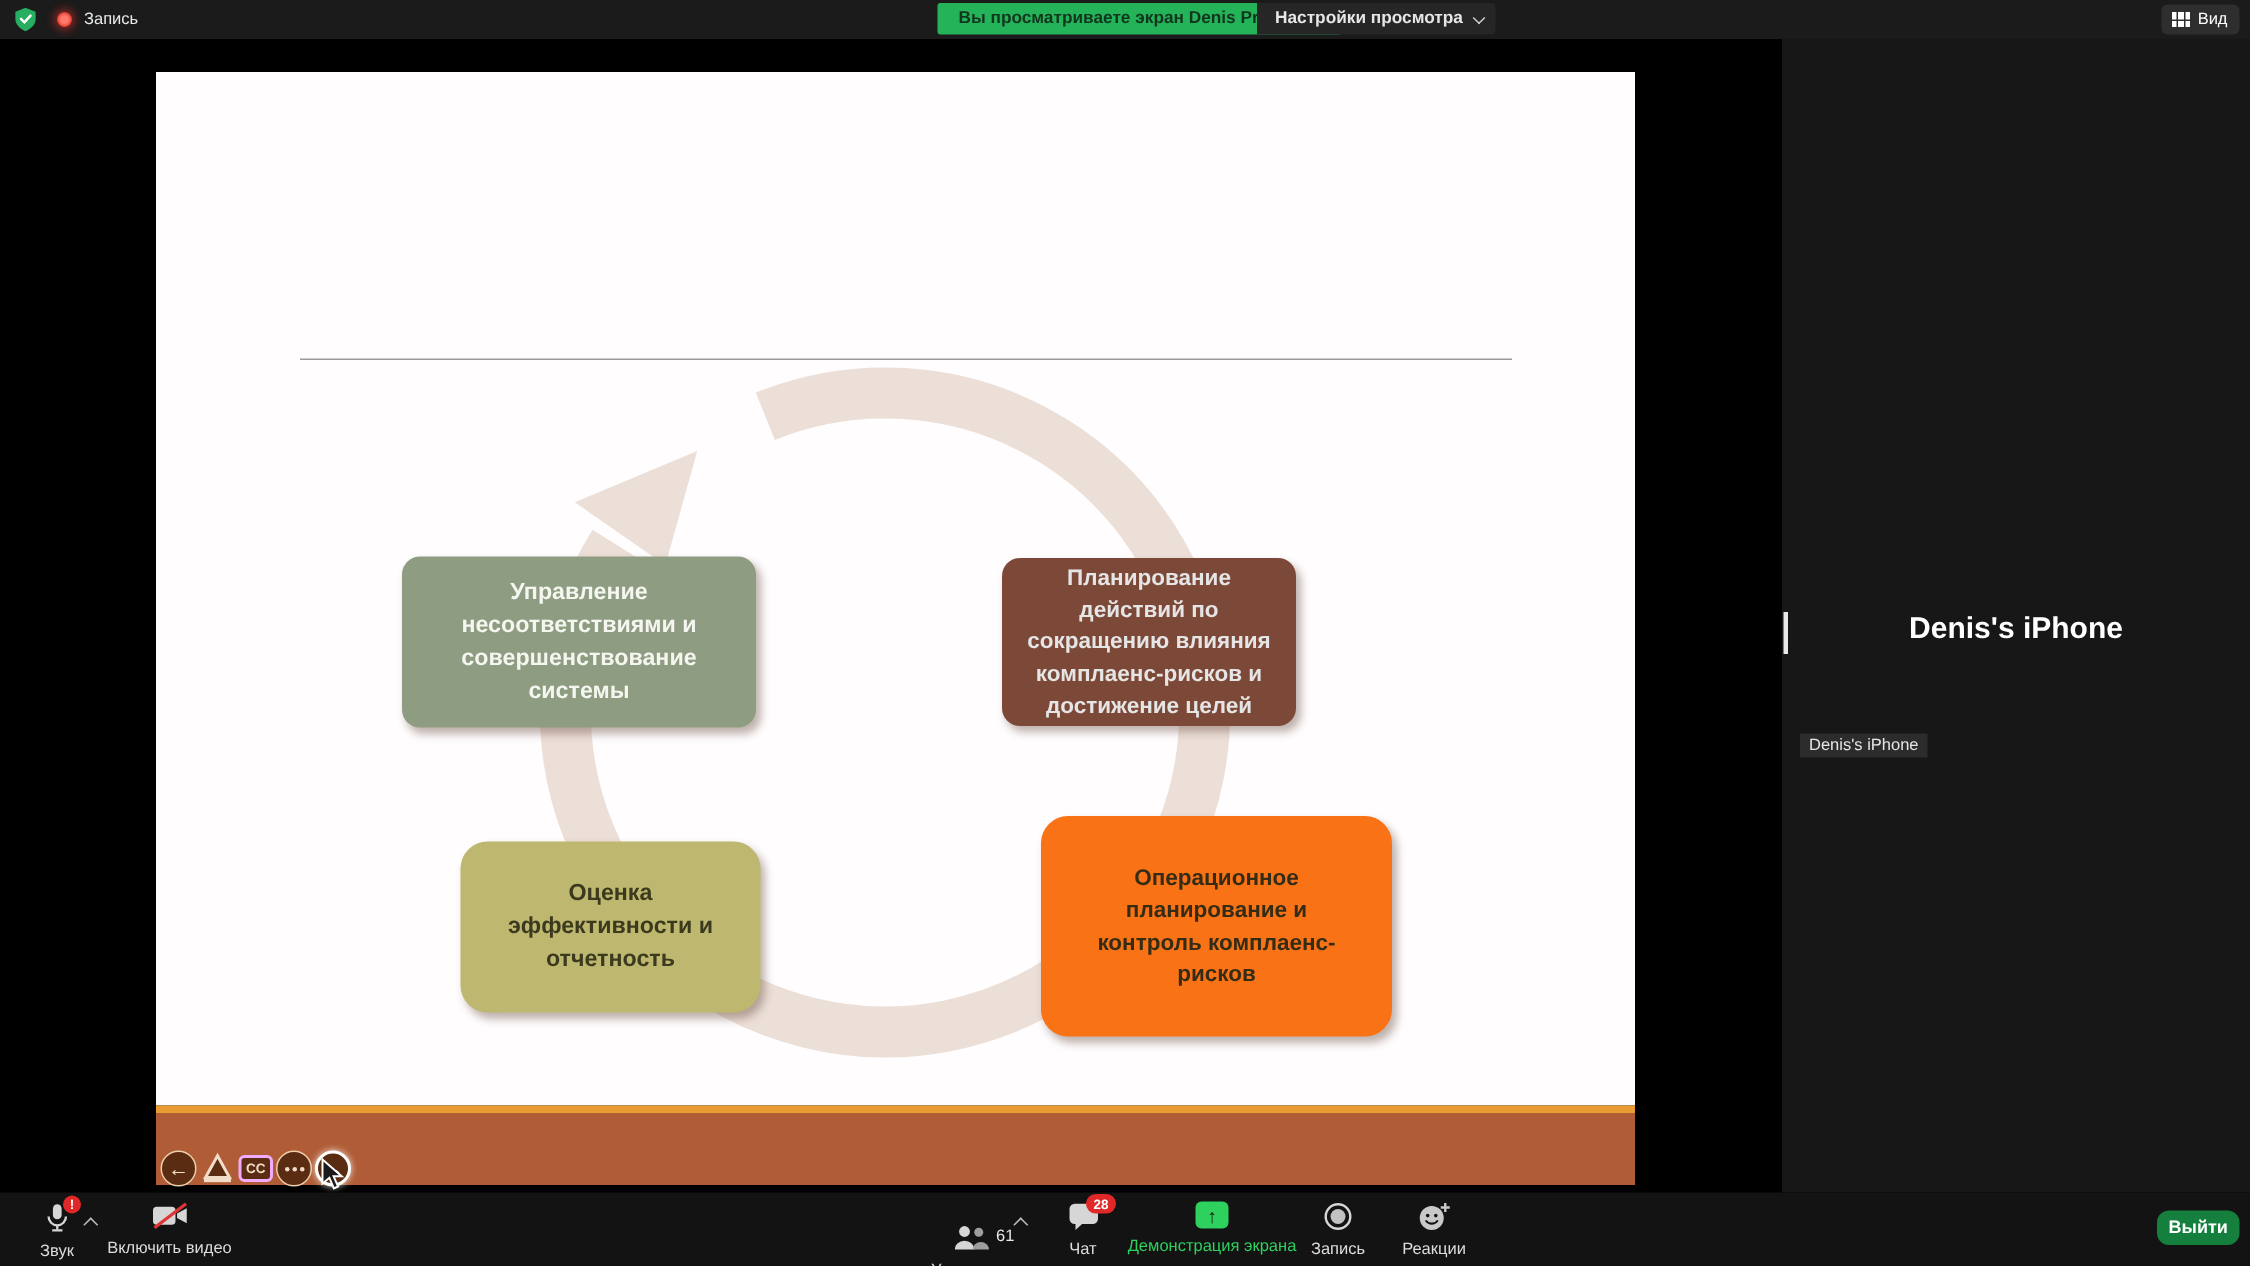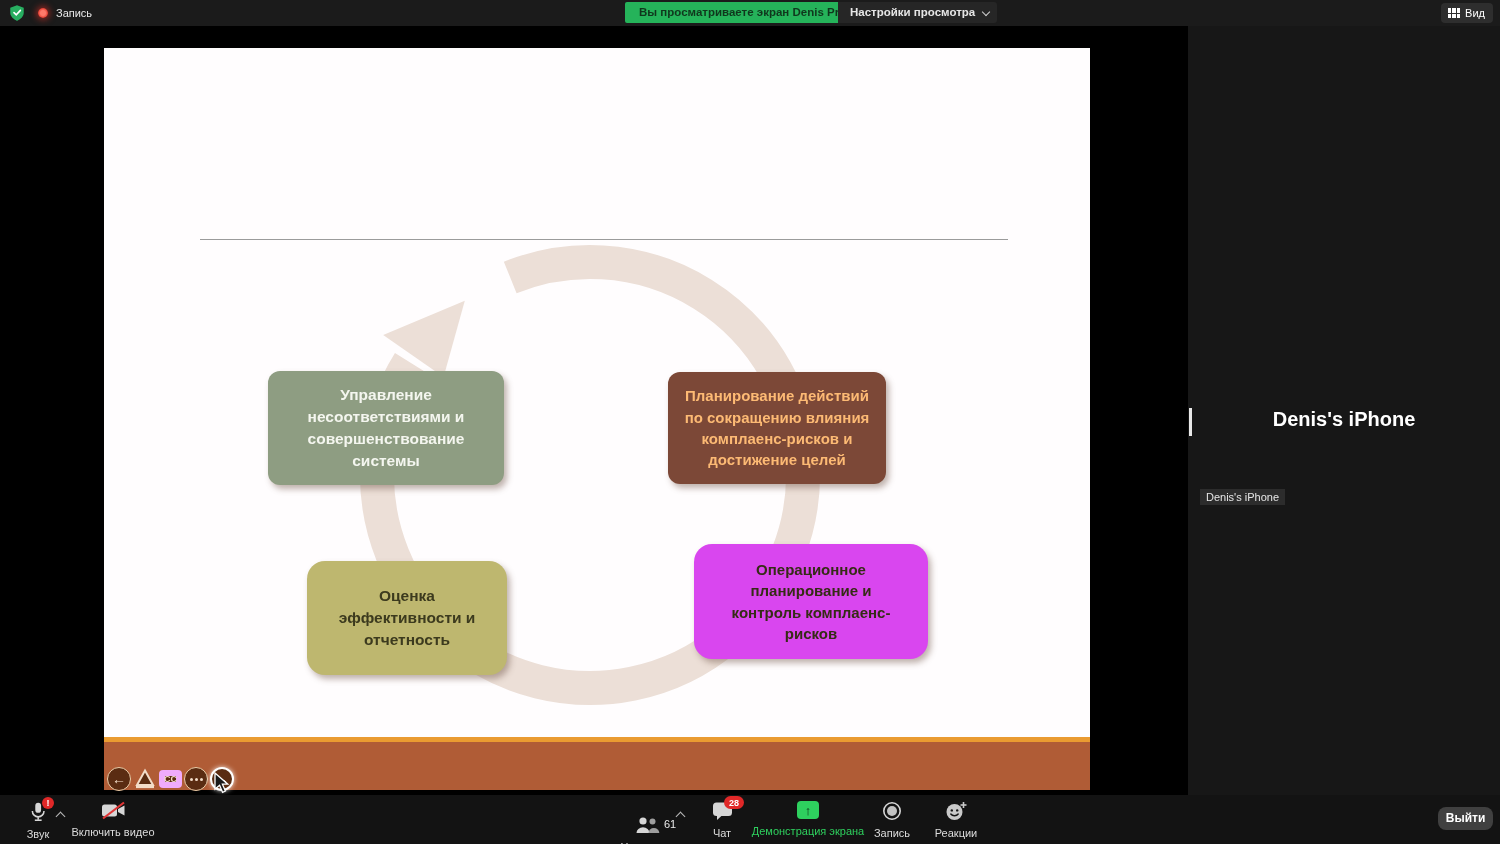--- a/index.html
+++ b/index.html
@@ -36,35 +36,35 @@
 
   .slide-title { position:absolute; left:98px; top:112px; font-size:50px; color:#e23327; letter-spacing:1px; }
   .title-rule { position:absolute; left:96px; top:191px; width:808px; height:1px; background:#9b9b9b; }
 
   .ring-svg { position:absolute; left:0; top:0; }
 
   .cycle-box { position:absolute; display:flex; align-items:center; justify-content:center; text-align:center;
                font-weight:700; line-height:1.42; box-shadow:3px 4px 6px rgba(110,85,70,.45); }
   .box-top          { left:364px; top:178px; width:234px; height:116px; border-radius:18px;
                       background:linear-gradient(#c8602f,#b34c25); color:#fff; font-size:15.5px; padding:0 26px; }
-  .box-right        { left:564px; top:324px; width:218px; height:112px; border-radius:12px;
-                      background:#7c4837; color:#fdba74; font-size:15px; padding:0 8px; }
-  .box-bottom-right { left:590px; top:496px; width:234px; height:115px; border-radius:18px;
-                      background:#d946ef; color:#352c15; font-size:15px; padding:0 24px; }
+  .box-right        { left:564px; top:324px; width:196px; height:112px; border-radius:12px;
+                      background:#7c4837; color:#e5e5e5; font-size:15px; padding:0 8px; }
+  .box-bottom-right { left:590px; top:496px; width:234px; height:147px; border-radius:18px;
+                      background:#f97316; color:#352c15; font-size:15px; padding:0 24px; }
   .box-bottom-left  { left:203px; top:513px; width:200px; height:114px; border-radius:18px;
                       background:#beb76f; color:#3c3a1e; font-size:15.5px; padding:4px 18px; }
   .box-left         { left:164px; top:323px; width:236px; height:114px; border-radius:12px;
                       background:#8e9d82; color:#f4f6ef; font-size:15.5px; padding:0 22px;align-items:center; }
 
   
   .slide-nav { position:absolute; left:3px; top:719px; display:flex; gap:2px; align-items:center; }
   .nav-circle { width:24px; height:24px; border-radius:50%; background:#5a2c12; border:1.5px solid #ecceaa;
                 color:#f2dcc8; font-size:14px; font-weight:700; display:flex; align-items:center; justify-content:center; }
   .nav-circle.next { border:2px solid #ffffff; color:#fff; box-shadow:0 0 5px rgba(255,255,255,.85); }
-  .nav-cc { width:23px; height:18px; border-radius:4px; border:6px solid #f0abfc; background:#5a2c12;
+  .nav-cc { width:23px; height:18px; border-radius:4px; border:2px solid #f0abfc; background:#5a2c12;
             color:#f2dcc8; font-size:9px; font-weight:800; display:flex; align-items:center; justify-content:center; }
   .dots { display:flex; gap:2px; }
   .dots i { width:3px; height:3px; border-radius:50%; background:#f2dcc8; }
 
   
   .right-panel { position:absolute; left:1188px; top:26px; width:312px; height:769px; background:#171717; }
   .big-name { position:absolute; left:0; top:382px; width:312px; text-align:center;
               color:#fff; font-size:20px; font-weight:700; }
   .scroll-thumb { position:absolute; left:1px; top:382px; width:3px; height:28px; background:#e8e8e8; }
   .name-tag { position:absolute; left:12px; top:463px; background:#2c2c2c; color:#e6e6e6;
@@ -74,21 +74,21 @@
   .toolbar { position:absolute; left:0; top:795px; width:1500px; height:49px; background:#131313; }
   .tb-item { position:absolute; display:flex; flex-direction:column; align-items:center; color:#dcdcdc; }
   .tb-label { font-size:11px; margin-top:6px; white-space:nowrap; color:#dcdcdc; }
   .tb-label.green { color:#2ed05e; }
   .chev-up { width:7px; height:7px; border-left:1.6px solid #bbb; border-top:1.6px solid #bbb;
              transform:rotate(45deg); position:absolute; }
   .badge { position:absolute; background:#e02828; color:#fff; font-weight:700; border-radius:8px;
            display:flex; align-items:center; justify-content:center; }
   .share-ic { width:22px; height:18px; background:#2ed05e; border-radius:4px; display:flex;
               align-items:center; justify-content:center; color:#0c2513; font-size:13px; font-weight:700; }
-  .leave-btn { position:absolute; left:1438px; top:12px; width:55px; height:23px; background:#404040;
+  .leave-btn { position:absolute; left:1438px; top:12px; width:55px; height:23px; background:#15803d;
                border-radius:8px; color:#fff; font-size:12px; font-weight:700; text-align:center; line-height:23px; }
 </style>
 </head>
 <body>
 
 <div class="stage">
 
   <div class="topbar">
     <svg class="shield" viewBox="0 0 24 24">
       <path d="M12 1.5 L21 5 V12 C21 18.5 12 22.5 12 22.5 C12 22.5 3 18.5 3 12 V5 Z" fill="#27ae60"></path>

